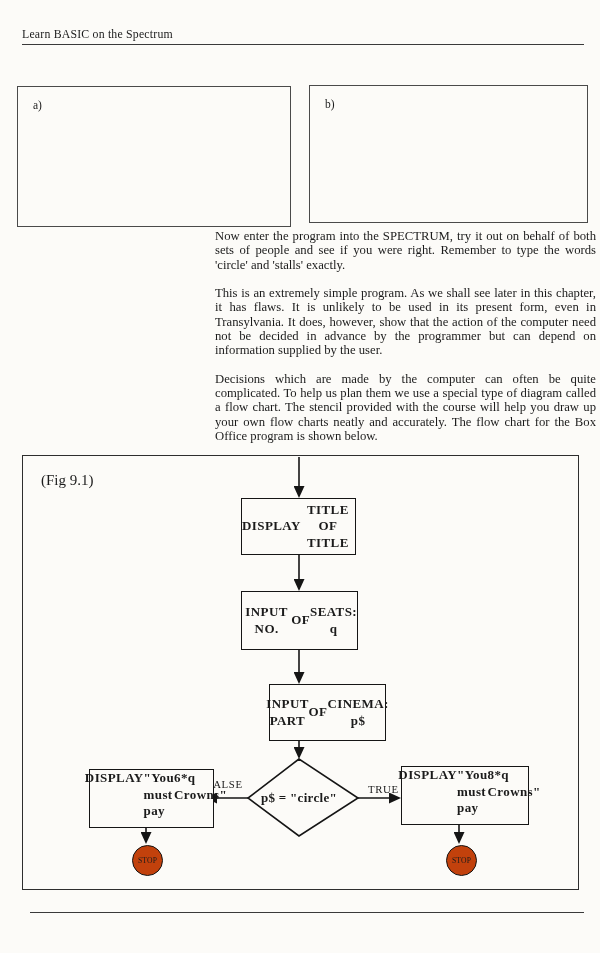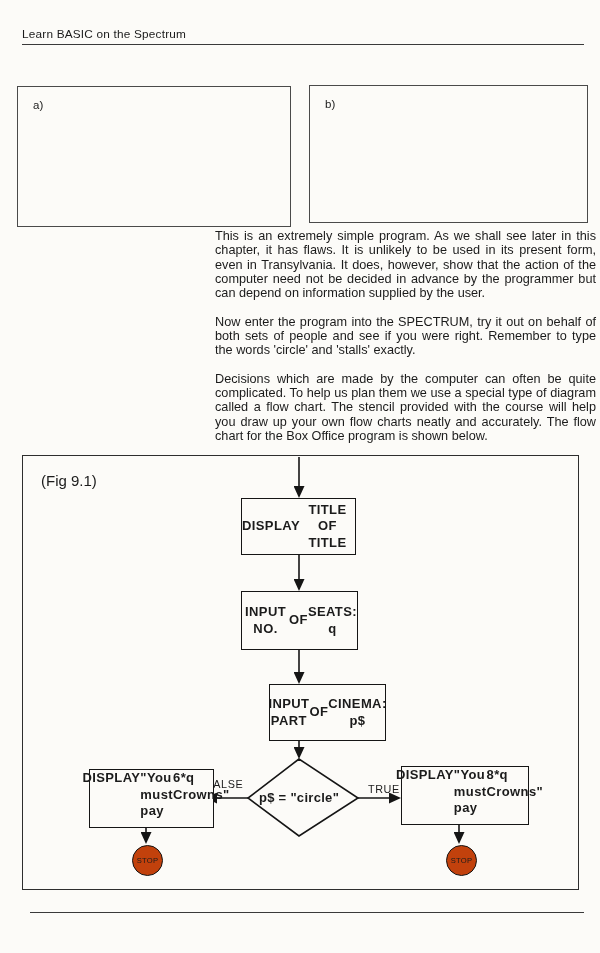--- a/index.html
+++ b/index.html
@@ -1,19 +1,19 @@
 <!DOCTYPE html>
 <html><head>
 <meta charset="utf-8">
 <style>
   html,body{margin:0;padding:0;}
   .page{
     position:relative; width:600px; height:953px;
     background:#fcfbf8; color:#1b1b1b; overflow:hidden;
-    font-family:Liberation Sans, sans-serif;
+    font-family:Liberation Serif, serif;
   }
   
   .hdr-title{position:absolute; left:22px; top:27px; font-size:11.8px; letter-spacing:.2px;}
   .hdr-rule{position:absolute; left:22px; top:44px; width:562px; border-top:1.7px solid #3a3a3a;}
   
   .sketch{position:absolute; border:1.4px solid #4a4a4a; background:transparent;}
   .sketch-a{left:17px; top:86px; width:272px; height:139px;}
   .sketch-b{left:309px; top:85px; width:277px; height:136px;}
   .sketch-label{margin:12px 0 0 15px; font-size:11.5px;}
   
@@ -63,22 +63,22 @@
   <div class="hdr-rule"></div>
 
   <div class="sketch sketch-a">
     <div class="sketch-label">a)</div>
   </div>
   <div class="sketch sketch-b">
     <div class="sketch-label">b)</div>
   </div>
 
   <div class="bodycol">
+    <p>Now enter the program into the SPECTRUM, try it out on behalf of both sets of people and see if you were right. Remember to type the words 'circle' and 'stalls' exactly.</p>
     <p>This is an extremely simple program. As we shall see later in this chapter, it has flaws. It is unlikely to be used in its present form, even in Transylvania. It does, however, show that the action of the computer need not be decided in advance by the programmer but can depend on information supplied by the user.</p>
-    <p>Now enter the program into the SPECTRUM, try it out on behalf of both sets of people and see if you were right. Remember to type the words 'circle' and 'stalls' exactly.</p>
     <p>Decisions which are made by the computer can often be quite complicated. To help us plan them we use a special type of diagram called a flow chart. The stencil provided with the course will help you draw up your own flow charts neatly and accurately. The flow chart for the Box Office program is shown below.</p>
   </div>
 
   <div class="figure">
     <div class="fig-caption">(Fig 9.1)</div>
 
     <svg class="fig-svg" width="555" height="433" viewBox="0 0 555 433">
       <defs>
         <marker id="ah" markerUnits="userSpaceOnUse" markerWidth="12" markerHeight="11" refX="10" refY="5.5" orient="auto">
           <path d="M0,0 L12,5.5 L0,11 z" fill="#151515"></path>

